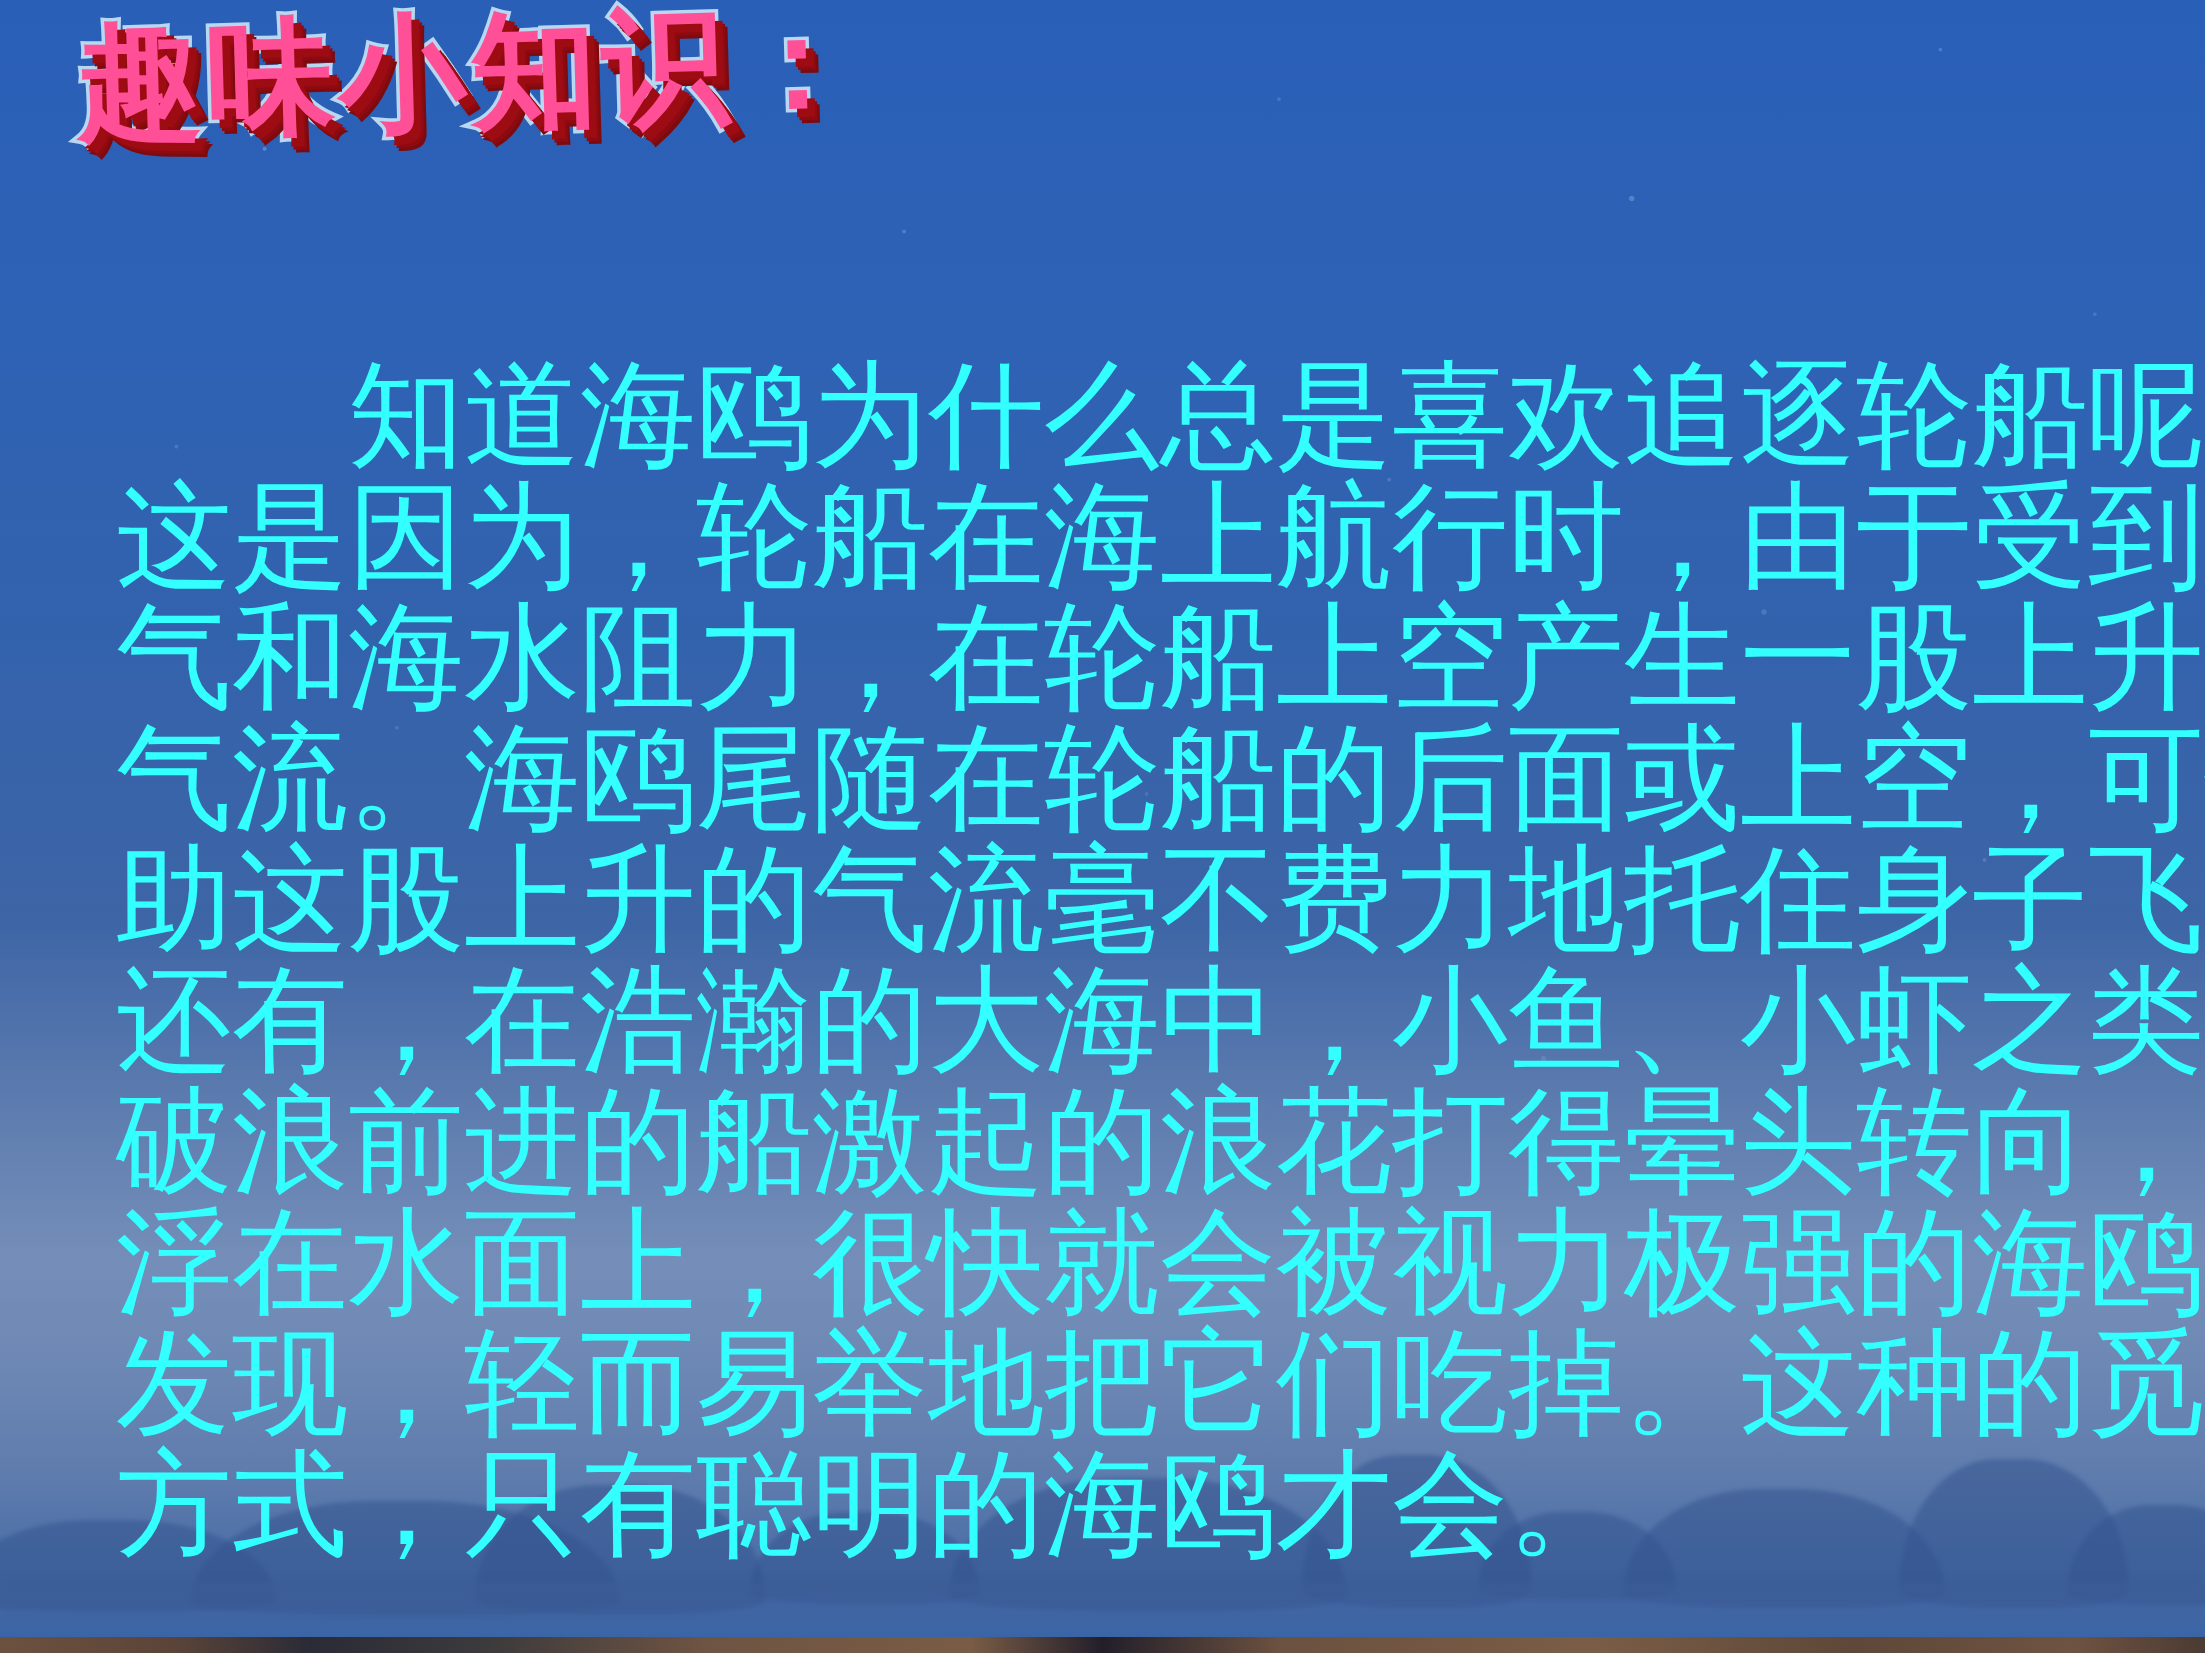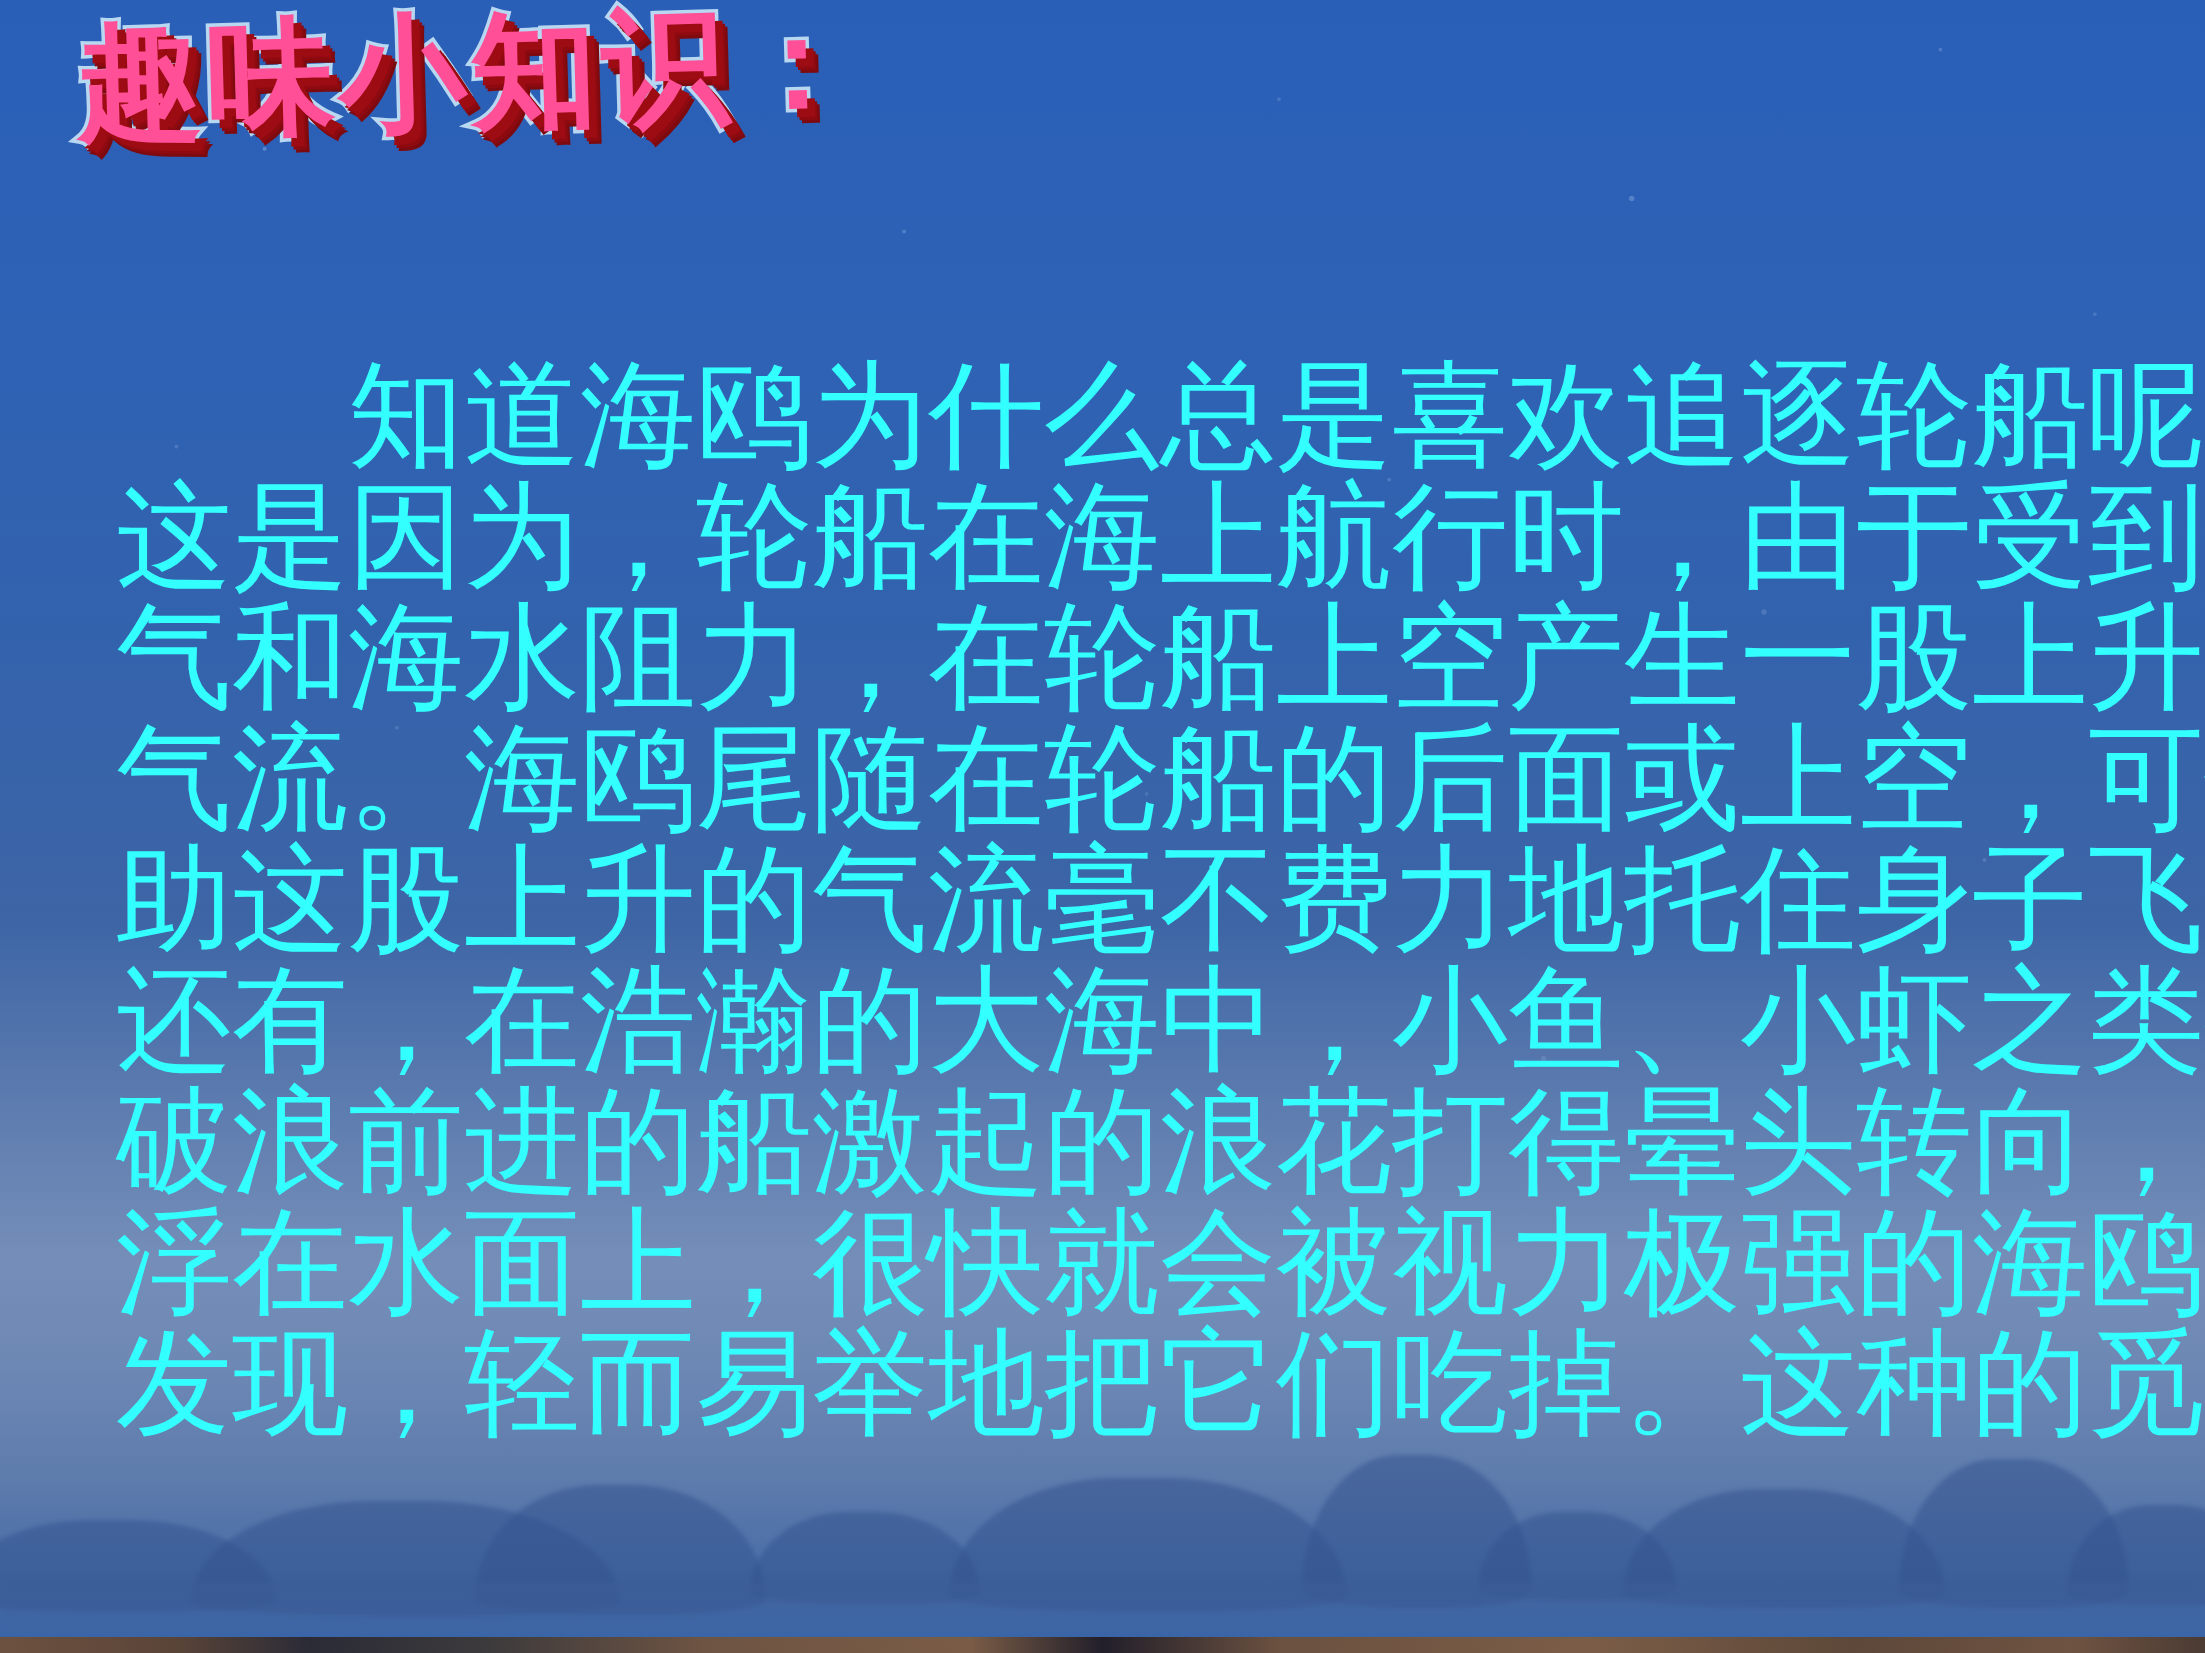--- a/index.html
+++ b/index.html
@@ -163,16 +163,17 @@
   <div id="body-text">
     <span class="tline"><span>　　知道海鸥为什么总是喜欢追逐轮船呢？</span></span>
     <span class="tline"><span>这是因为，轮船在海上航行时，由于受到空</span></span>
     <span class="tline"><span>气和海水阻力，在轮船上空产生一股上升的</span></span>
     <span class="tline"><span>气流。海鸥尾随在轮船的后面或上空，可借</span></span>
     <span class="tline"><span>助这股上升的气流毫不费力地托住身子飞翔。</span></span>
     <span class="tline"><span>还有，在浩瀚的大海中，小鱼、小虾之类被</span></span>
     <span class="tline"><span>破浪前进的船激起的浪花打得晕头转向，漂</span></span>
     <span class="tline"><span>浮在水面上，很快就会被视力极强的海鸥所</span></span>
     <span class="tline"><span>发现，轻而易举地把它们吃掉。这种的觅食</span></span>
+    <span class="tline ragged"><span>方式，只有聪明的海鸥才会。</span></span>
   </div>
 
 </div>
 
 
 </body></html>

